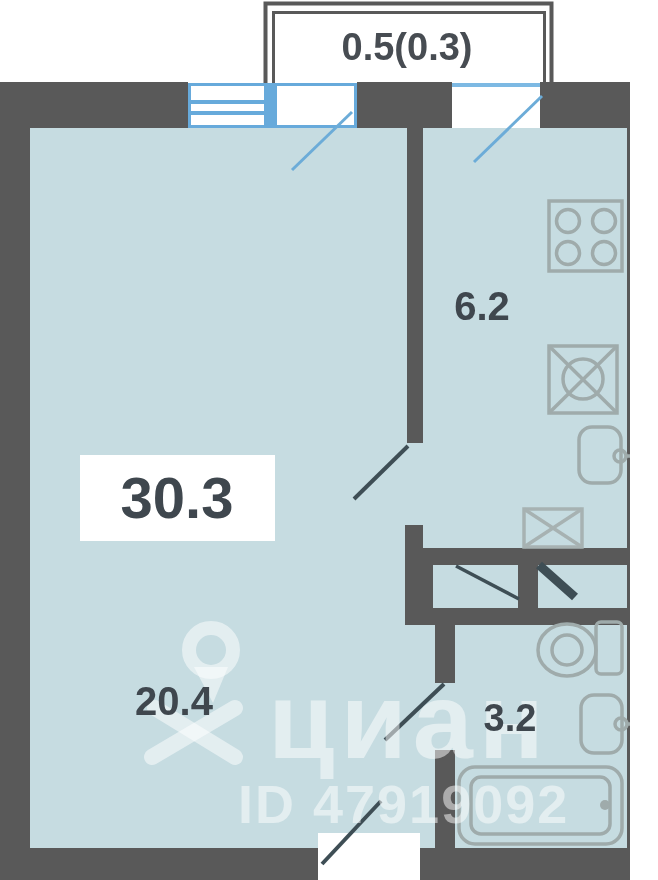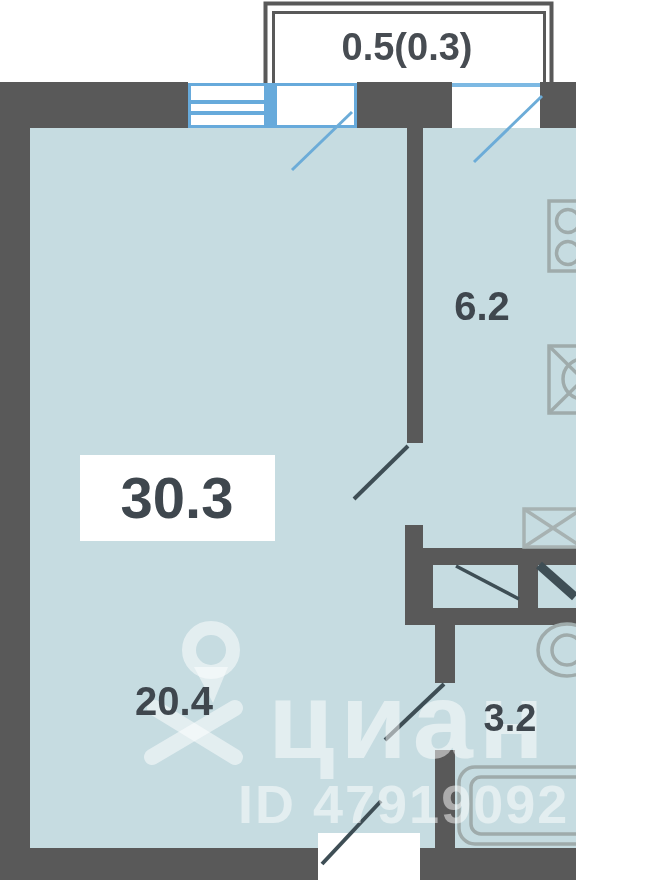--- a/index.html
+++ b/index.html
@@ -1,16 +1,16 @@
 <!DOCTYPE html>
 <html><head>
 <meta charset="utf-8">
 <style>
   html,body{margin:0;padding:0;background:#ffffff;}
-  #stage{position:relative;width:576px;height:880px;background:#ffffff;overflow:hidden;
+  #stage{position:relative;width:630px;height:880px;background:#ffffff;overflow:hidden;
          font-family:"Liberation Sans", sans-serif;}
   svg{display:block}
   text{font-family:"Liberation Sans", sans-serif;font-weight:bold;}
   .room-label{fill:#3f474e;}
   .balcony-label{fill:#474c52;}
   .wm{fill:rgba(255,255,255,0.5);}
 </style>
 </head>
 <body>
 

